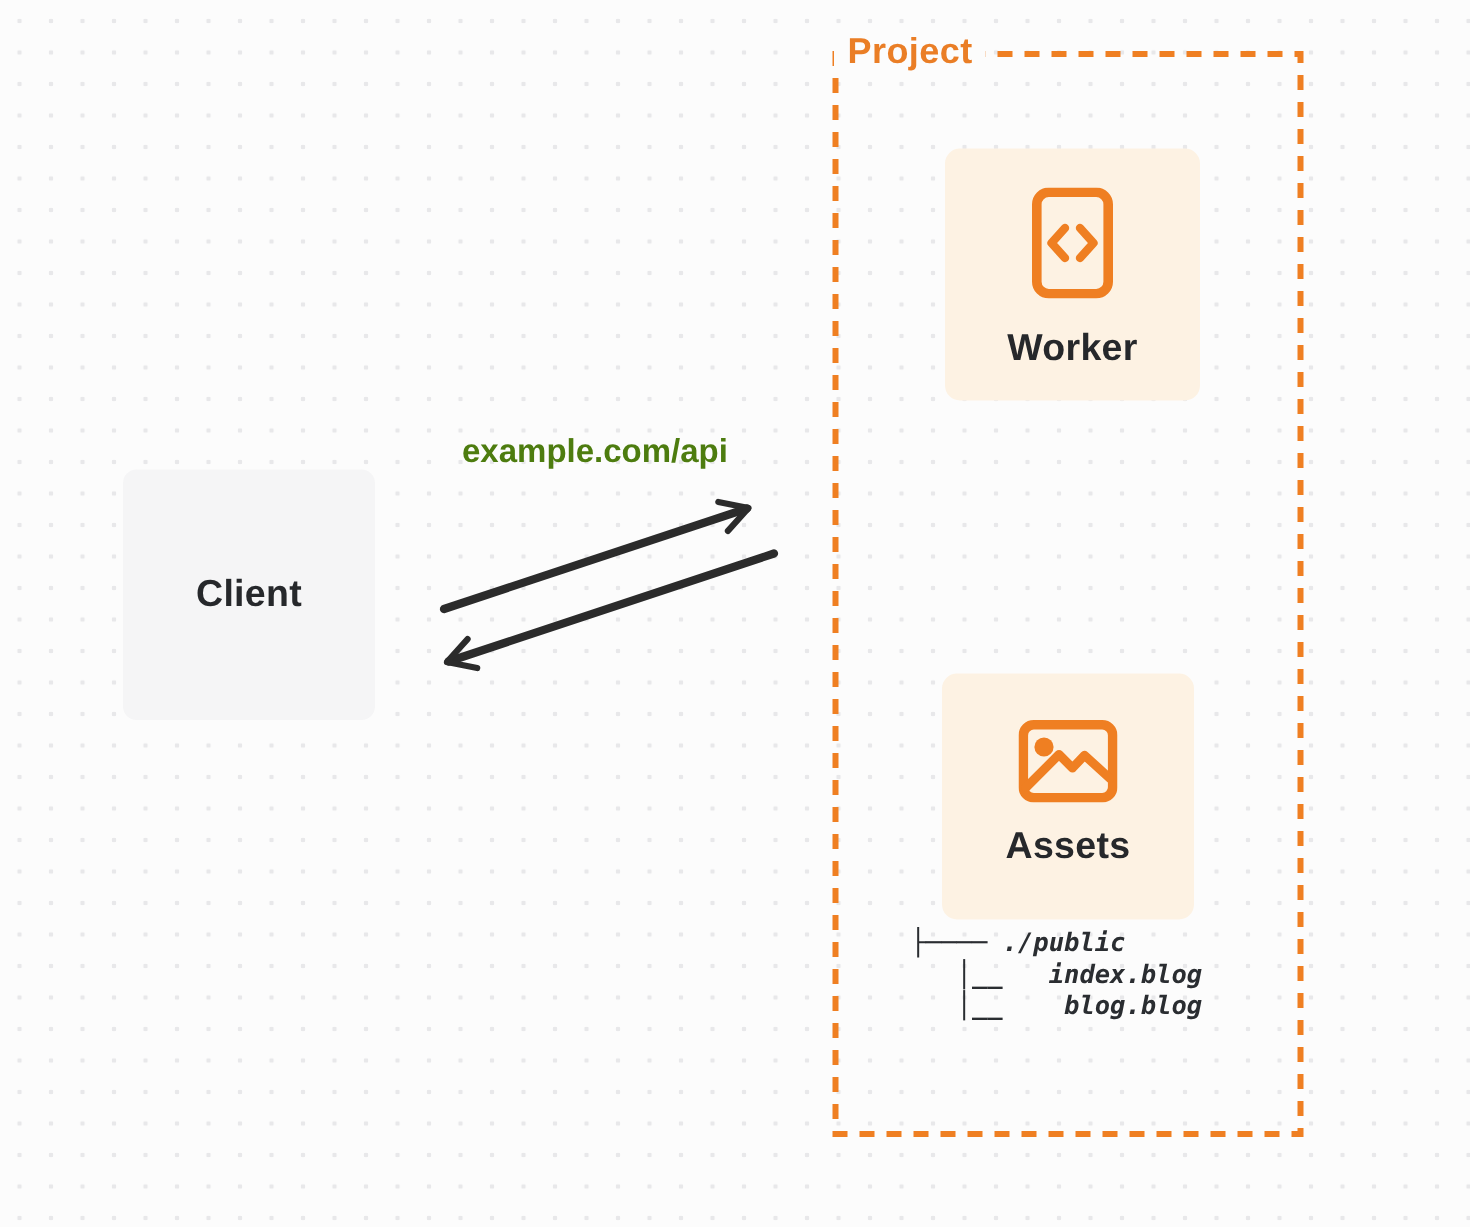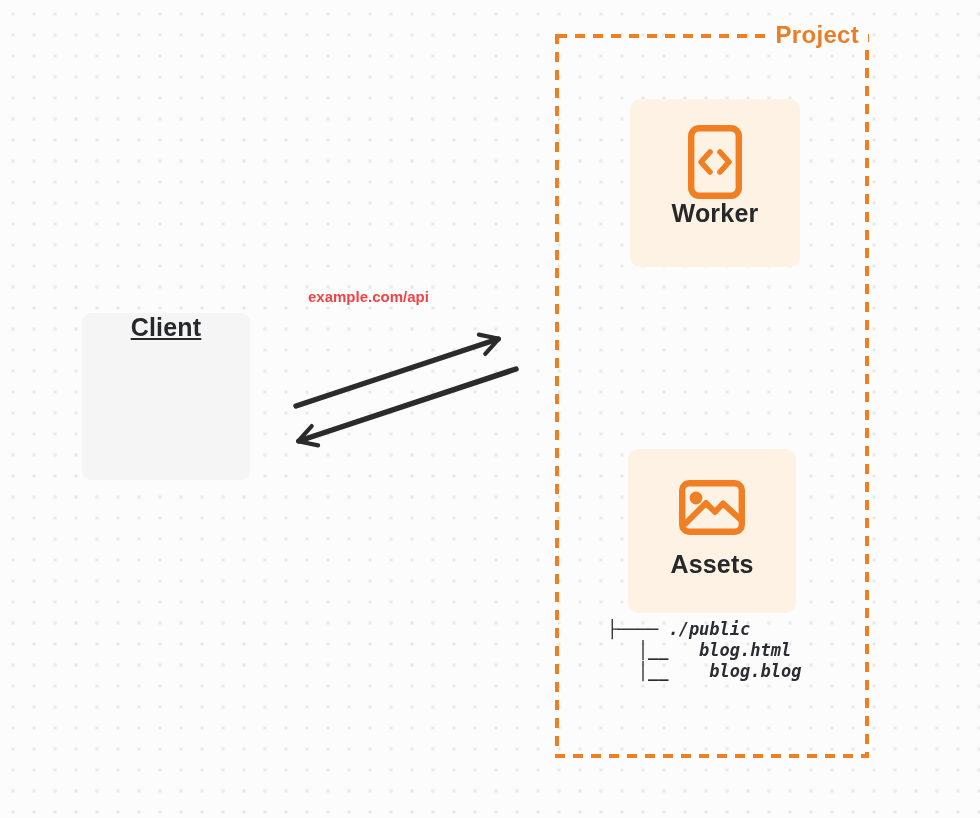--- a/index.html
+++ b/index.html
@@ -19,52 +19,52 @@
     color: #26282B;
   }
   .abs { position: absolute; }
 
   
   .client-card {
     left: 82px; top: 313px;
     width: 168px; height: 167px;
     background: #F5F5F6;
     border-radius: 9px;
-    display: flex; align-items: flex-start; justify-content: center; text-decoration: underline;
+    display: flex; align-items: center; justify-content: center;
   }
   .node-label {
     font-size: 25px;
     font-weight: 700;
     color: #26282B;
     letter-spacing: 0.2px;
   }
 
   
   .url-label {
     left: 308px; top: 288px;
-    font-size: 15px;
+    font-size: 22px;
     font-weight: 700;
-    color: #ef4444;
+    color: #4d7c0f;
   }
 
   
   .arrows-layer {
     left: 0; top: 0;
     pointer-events: none;
   }
 
   
   .project-border {
     left: 554px; top: 33px;
     pointer-events: none;
   }
   .project-title-wrap {
     left: 556px; top: 21px;
     width: 312px;
-    text-align: right;
+    text-align: left;
   }
   .project-title {
     display: inline-block;
     background: #FCFCFC;
     padding: 0 9px;
     font-size: 24px;
     font-weight: 700;
     color: #EA7E26;
     letter-spacing: 0.3px;
   }
@@ -75,20 +75,21 @@
     border-radius: 10px;
     display: flex;
     flex-direction: column;
     align-items: center;
   }
   .worker-card {
     left: 630px; top: 99px;
     width: 170px; height: 168px;
     padding-top: 26px;
     box-sizing: border-box;
+    gap: 19px;
   }
   .assets-card {
     left: 628px; top: 449px;
     width: 168px; height: 164px;
     padding-top: 31px;
     box-sizing: border-box;
     gap: 15px;
   }
 
   
@@ -127,21 +128,21 @@
   <svg width="66" height="55" viewBox="0 0 66 55">
     <rect x="3.2" y="3.2" width="59.6" height="48.6" rx="7" fill="none" stroke="#EF7F22" stroke-width="6.4"></rect>
     <circle cx="17" cy="18" r="6.4" fill="#EF7F22"></circle>
     <polyline points="5,45 27,23 36,32 44,23.5 61,39" fill="none" stroke="#EF7F22" stroke-width="6" stroke-linecap="round" stroke-linejoin="round"></polyline>
   </svg>
   <div class="node-label">Assets</div>
 </div>
 
 <div class="abs file-tree">
   <div class="tree-line">├──── ./public</div>
-  <div class="tree-line">   │__   blog.html</div>
+  <div class="tree-line">   │__   index.blog</div>
   <div class="tree-line">   │__    blog.blog</div>
 </div>
 
 <div class="abs client-card">
   <div class="node-label">Client</div>
 </div>
 
 <div class="abs url-label">example.com/api</div>
 
 <svg class="abs arrows-layer" width="980" height="818" viewBox="0 0 980 818">

